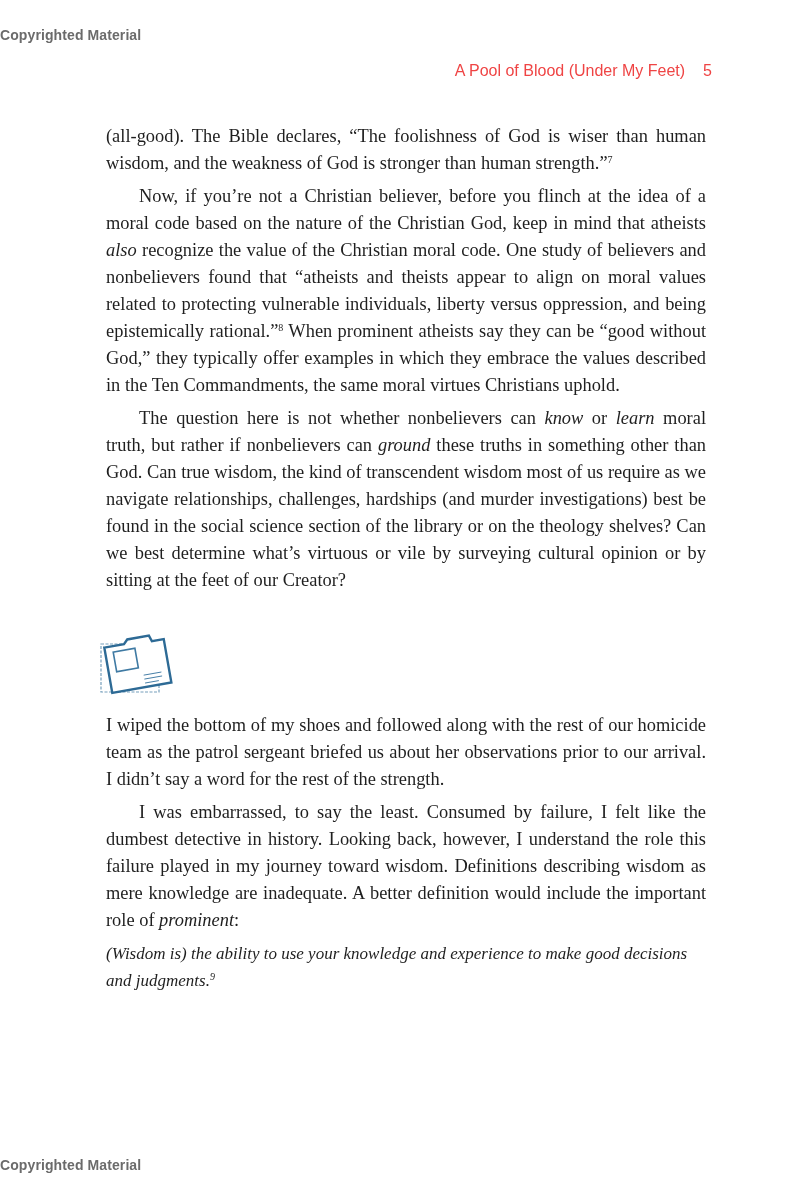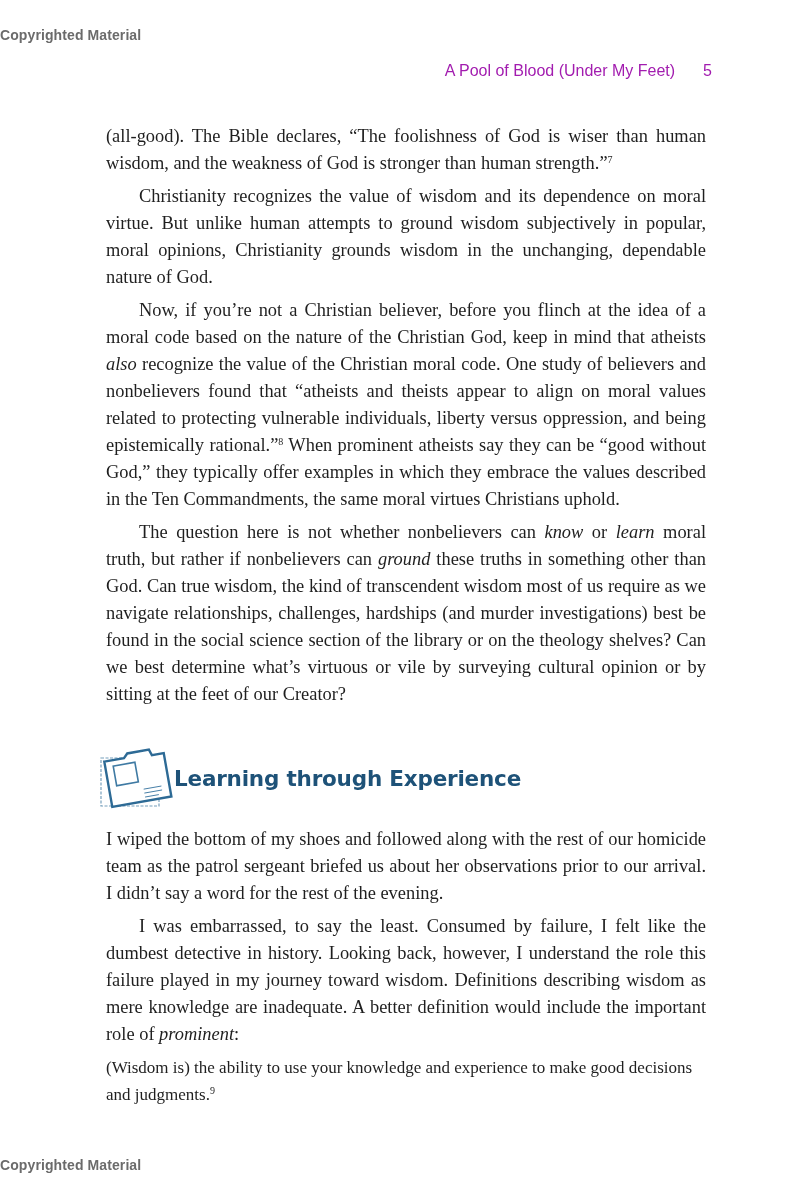--- a/index.html
+++ b/index.html
@@ -6,57 +6,56 @@
     body { width: 800px; height: 1200px; position: relative; overflow: hidden; }
     .watermark {
       position: absolute; left: 0; width: 800px; text-align: left;
       font-family: "Liberation Sans", sans-serif; font-weight: bold;
       font-size: 14px; color: #6b6b6b; letter-spacing: 0.1px;
     }
     .wm-top { top: 27px; }
     .wm-bottom { top: 1157px; }
     .running-head {
       position: absolute; top: 62px; right: 88px;
-      font-family: "Liberation Sans", sans-serif; font-size: 16px; color: #a21caf;
-      display: flex; gap: 28px; align-items: flex-end;
+      font-family: "Liberation Sans", sans-serif; font-size: 16px; color: #ef4444;
+      display: flex; gap: 18px; align-items: flex-end;
     }
     .content {
       position: absolute; left: 100px; top: 117px; width: 612px;
       font-family: "Liberation Serif", serif; font-size: 18.4px; line-height: 27px;
       color: #1f1f1f; text-align: justify;
     }
     .content p { margin: 6px; }
     .content p.indent { text-indent: 33px; }
     sup { font-size: 10px; line-height: 0; vertical-align: 6px; }
     .section-heading {
       display: flex; align-items: center; margin: 36px 0 14px 0; height: 68px;
     }
     .section-icon { width: 78px; height: 68px; margin-left: -2px; }
     .section-title {
       font-family: "DejaVu Sans", sans-serif; font-weight: bold;
       font-size: 21.5px; color: #1e5278; margin-left: -2px; letter-spacing: -0.2px;
     }
     .blockquote {
-      margin: 25px 30px 0 33px; font-size: 17px; line-height: 27px; text-align: left;
+      margin: 25px 30px 0 33px; font-size: 17px; line-height: 27px; text-align: left; font-style: italic;
     }
   </style>
 </head>
 <body>
 
 <div class="watermark wm-top">Copyrighted Material</div>
 
 <div class="running-head">
   <span>A Pool of Blood (Under My Feet)</span>
   <span>5</span>
 </div>
 
 <div class="content">
   <p><span>(all-good). The Bible declares, “The foolishness of God is wiser than human wisdom, and the weakness of God is stronger than human strength.”</span><sup>7</sup></p>
 
-  <p class="indent">Christianity recognizes the value of wisdom and its dependence on moral virtue. But unlike human attempts to ground wisdom subjectively in popular, moral opinions, Christianity grounds wisdom in the unchanging, dependable nature of God.</p>
 
   <p class="indent"><span>Now, if you’re not a Christian believer, before you flinch at the idea of a moral code based on the nature of the Christian God, keep in mind that atheists </span><em>also</em><span> recognize the value of the Christian moral code. One study of believers and nonbelievers found that “atheists and theists appear to align on moral values related to protecting vulnerable individuals, liberty versus oppression, and being epistemically rational.”</span><sup>8</sup><span> When prominent atheists say they can be “good without God,” they typically offer examples in which they embrace the values described in the Ten Commandments, the same moral virtues Christians uphold.</span></p>
 
   <p class="indent"><span>The question here is not whether nonbelievers can </span><em>know</em><span> or </span><em>learn</em><span> moral truth, but rather if nonbelievers can </span><em>ground</em><span> these truths in something other than God. Can true wisdom, the kind of transcendent wisdom most of us require as we navigate relationships, challenges, hardships (and murder investigations) best be found in the social science section of the library or on the theology shelves? Can we best determine what’s virtuous or vile by surveying cultural opinion or by sitting at the feet of our Creator?</span></p>
 
   <div class="section-heading">
     <span class="section-icon">
       <svg width="78" height="68" viewBox="0 0 78 68">
         <g fill="none" stroke="#5f8fb0" stroke-width="1.2" opacity="0.85">
           <rect x="3" y="14" width="58" height="48" stroke-dasharray="3 1.5"></rect>
@@ -65,23 +64,22 @@
           <path d="M10 12 L30 12 L34 8 L56 8 L58 14 L70 14 L70 58 L10 58 Z"></path>
         </g>
         <g transform="rotate(-10 40 36)" fill="none" stroke="#3f7aa3" stroke-width="1.6">
           <rect x="18" y="18" width="22" height="20"></rect>
           <line x1="44" y1="46" x2="62" y2="46" stroke-width="0.9"></line>
           <line x1="44" y1="50" x2="62" y2="50" stroke-width="0.9"></line>
           <line x1="44" y1="54" x2="58" y2="54" stroke-width="0.9"></line>
         </g>
       </svg>
     </span>
-    <span class="section-title">Learning through Experience</span>
   </div>
 
-  <p>I wiped the bottom of my shoes and followed along with the rest of our homicide team as the patrol sergeant briefed us about her observations prior to our arrival. I didn’t say a word for the rest of the evening.</p>
+  <p>I wiped the bottom of my shoes and followed along with the rest of our homicide team as the patrol sergeant briefed us about her observations prior to our arrival. I didn’t say a word for the rest of the strength.</p>
 
   <p class="indent"><span>I was embarrassed, to say the least. Consumed by failure, I felt like the dumbest detective in history. Looking back, however, I understand the role this failure played in my journey toward wisdom. Definitions describing wisdom as mere knowledge are inadequate. A better definition would include the important role of </span><em>prominent</em><span>:</span></p>
 
   <p class="blockquote"><span>(Wisdom is) the ability to use your knowledge and experience to make good decisions and judgments.</span><sup>9</sup></p>
 </div>
 
 <div class="watermark wm-bottom">Copyrighted Material</div>
 
 </body></html>

